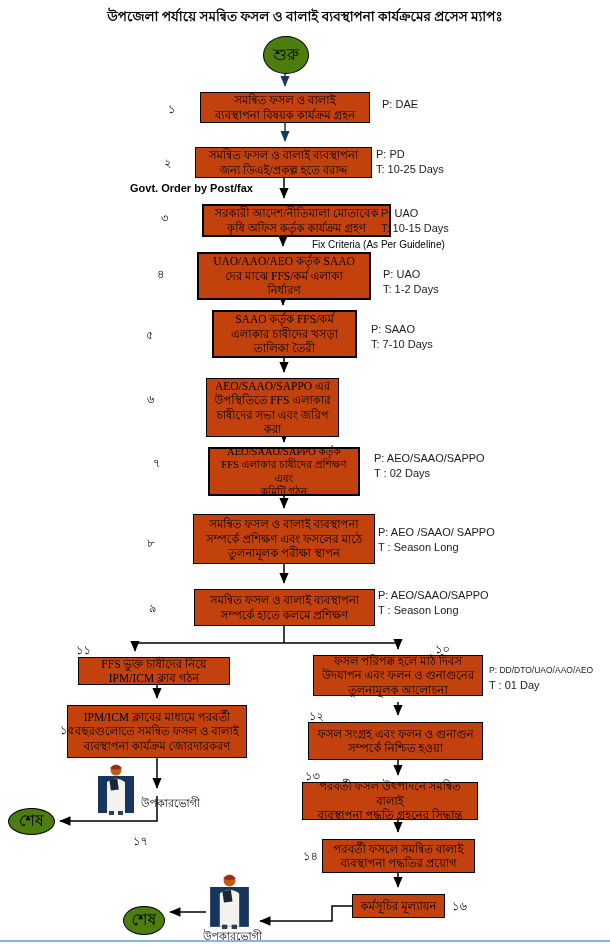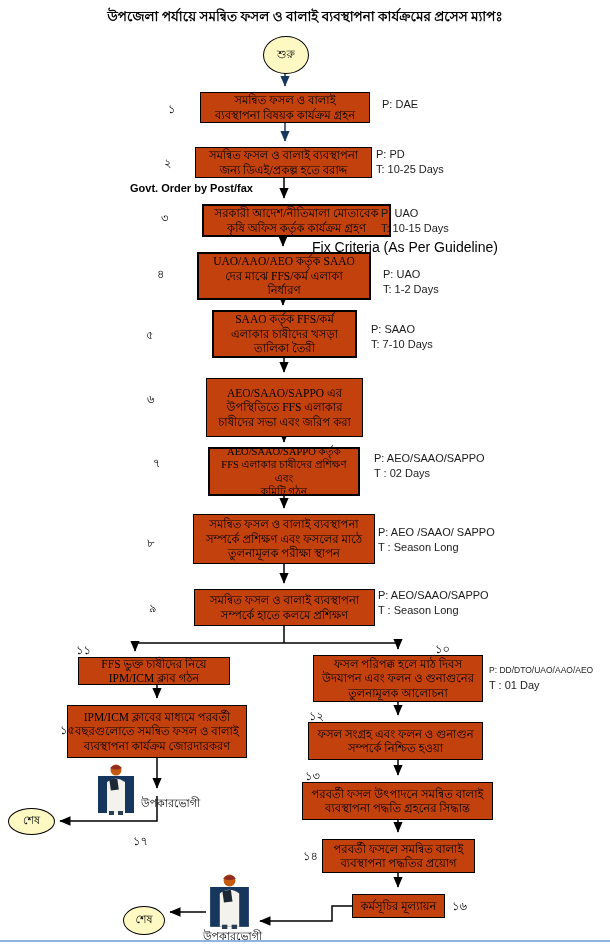--- a/index.html
+++ b/index.html
@@ -4,28 +4,28 @@
 <style>
   html,body{margin:0;padding:0;background:#fff;}
   #canvas{position:relative;width:610px;height:946px;background:#ffffff;overflow:hidden;
           font-family:"Liberation Serif","DejaVu Serif",serif;color:#000;text-decoration:underline;}
   #wires{position:absolute;left:0;top:0;z-index:1;}
   .fbox{position:absolute;z-index:2;border:1.5px solid #000;background:#c2410c;
         display:flex;align-items:center;justify-content:center;text-align:center;
         white-space:pre-line;font-size:11.5px;line-height:1.25;padding:1px 2px;box-sizing:border-box;}
   .fbox.thick{border-width:2px;}
   .fbox.small{font-size:10.5px;}
-  .terminal{position:absolute;z-index:2;border:1.3px solid #000;border-radius:50%;background:#fef9c3;
-        display:flex;align-items:center;justify-content:center;font-size:11px;}
+  .terminal{position:absolute;z-index:2;border:1.3px solid #000;border-radius:50%;background:#4d7c0f;
+        display:flex;align-items:center;justify-content:center;font-size:16px;}
   .num{position:absolute;z-index:2;font-size:11.5px;}
   .ann{position:absolute;z-index:2;font-family:"Liberation Sans","DejaVu Sans",sans-serif;
        font-size:11px;line-height:15px;color:#1a1a1a;white-space:nowrap;}
   .ann .tiny{font-size:8.5px;}
   .edge-label{position:absolute;z-index:2;font-family:"Liberation Sans","DejaVu Sans",sans-serif;
-       font-size:14px;white-space:nowrap;}
+       font-size:10px;white-space:nowrap;}
   .edge-label.bold{font-weight:bold;font-size:11px;color:#000;}
   #title{position:absolute;top:6px;left:0;width:610px;text-align:center;
          font-weight:bold;font-size:13.5px;z-index:2;}
   .benef{position:absolute;z-index:2;font-size:11px;white-space:nowrap;text-align:right;}
   .person{position:absolute;z-index:2;}
   #bottom-rule{position:absolute;left:0;top:940px;width:610px;height:2px;z-index:2;}
 </style>
 </head>
 <body>
 
@@ -77,39 +77,39 @@
   <div class="fbox" style="left:195px;top:147px;width:177px;height:31px;">সমন্বিত ফসল ও বালাই ব্যবস্থাপনা
 জন্য ডিএই/প্রকল্প হতে বরাদ্দ</div>
   <div class="fbox thick" style="left:202px;top:204px;width:189px;height:33px;">সরকারী আদেশ/নীতিমালা মোতাবেক
 কৃষি অফিস কর্তৃক কার্যক্রম গ্রহণ</div>
   <div class="fbox thick" style="left:197px;top:252px;width:174px;height:48px;">UAO/AAO/AEO কর্তৃক SAAO
 দের  মাঝে FFS/কর্ম এলাকা
 নির্ধারণ</div>
   <div class="fbox thick" style="left:212px;top:310px;width:145px;height:48px;">SAAO কর্তৃক FFS/কর্ম
 এলাকার চাষীদের খসড়া
 তালিকা তৈরী</div>
-  <div class="fbox" style="left:206px;top:378px;width:157px;height:59px;">AEO/SAAO/SAPPO এর
+  <div class="fbox" style="left:206px;top:378px;width:133px;height:59px;">AEO/SAAO/SAPPO এর
 উপস্থিতিতে FFS এলাকার
 চাষীদের সভা এবং জরিপ করা</div>
   <div class="fbox thick small" style="left:208px;top:447px;width:152px;height:49px;">AEO/SAAO/SAPPO কর্তৃক
 FFS এলাকার চাষীদের প্রশিক্ষণ এবং
 কমিটি গঠন</div>
   <div class="fbox" style="left:193px;top:514px;width:182px;height:50px;">সমন্বিত ফসল ও বালাই ব্যবস্থাপনা
 সম্পর্কে প্রশিক্ষণ এবং ফসলের মাঠে
 তুলনামূলক পরীক্ষা স্থাপন</div>
   <div class="fbox" style="left:194px;top:589px;width:181px;height:37px;">সমন্বিত ফসল ও বালাই ব্যবস্থাপনা
 সম্পর্কে হাতে কলমে প্রশিক্ষণ</div>
-  <div class="fbox" style="left:313px;top:655px;width:170px;height:47px;">ফসল পরিপক্ক হলে মাঠ দিবস
+  <div class="fbox" style="left:313px;top:655px;width:170px;height:41px;">ফসল পরিপক্ক হলে মাঠ দিবস
 উদযাপন এবং ফলন ও গুনাগুনের
 তুলনামূলক আলোচনা</div>
   <div class="fbox" style="left:78px;top:657px;width:152px;height:28px;">FFS ভুক্ত চাষীদের নিয়ে
 IPM/ICM ক্লাব গঠন</div>
   <div class="fbox" style="left:308px;top:722px;width:175px;height:38px;">ফসল সংগ্রহ এবং ফলন ও গুনাগুন
 সম্পর্কে নিশ্চিত হওয়া</div>
-  <div class="fbox" style="left:302px;top:782px;width:191px;height:38px;">পরবর্তী ফসল উৎপাদনে সমন্বিত বালাই
+  <div class="fbox" style="left:302px;top:782px;width:176px;height:38px;">পরবর্তী ফসল উৎপাদনে সমন্বিত বালাই
 ব্যবস্থাপনা পদ্ধতি গ্রহনের সিদ্ধান্ত</div>
   <div class="fbox" style="left:322px;top:839px;width:153px;height:34px;">পরবর্তী ফসলে সমন্বিত বালাই
 ব্যবস্থাপনা পদ্ধতির প্রয়োগ</div>
   <div class="fbox" style="left:67px;top:705px;width:180px;height:53px;">IPM/ICM ক্লাবের মাধ্যমে পরবর্তী
 বছরগুলোতে সমন্বিত ফসল ও বালাই
 ব্যবস্থাপনা কার্যক্রম জোরদারকরণ</div>
   <div class="fbox" style="left:352px;top:894px;width:93px;height:24px;">কর্মসূচির মূল্যায়ন</div>
 
   <div class="num" style="left:168px;top:101px;">১</div>
   <div class="num" style="left:164px;top:155px;">২</div>

